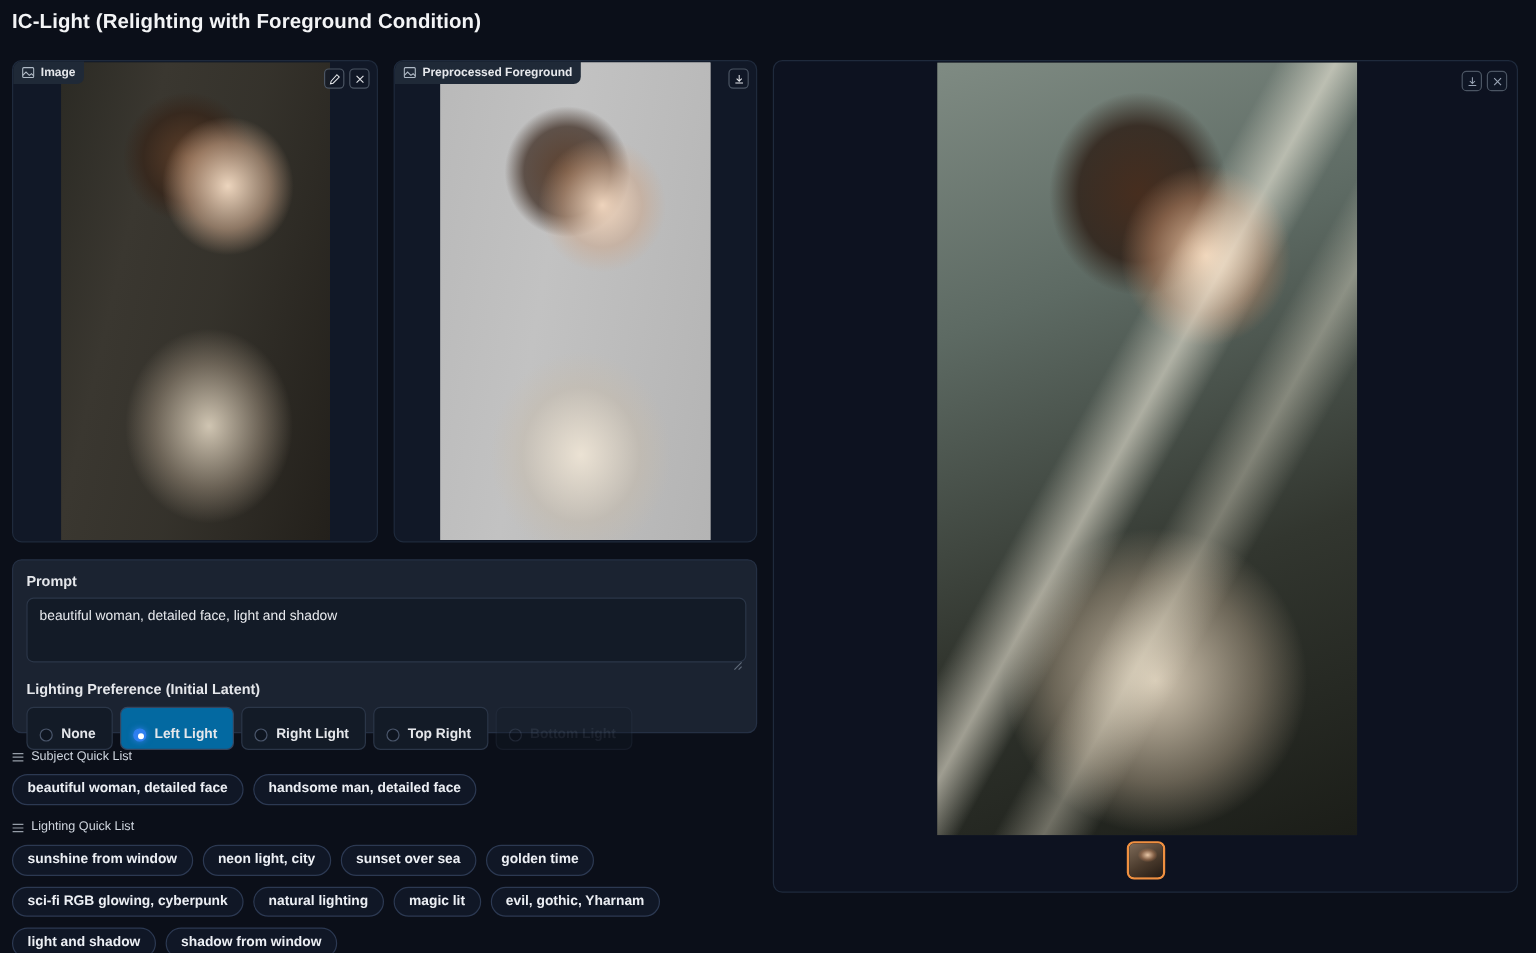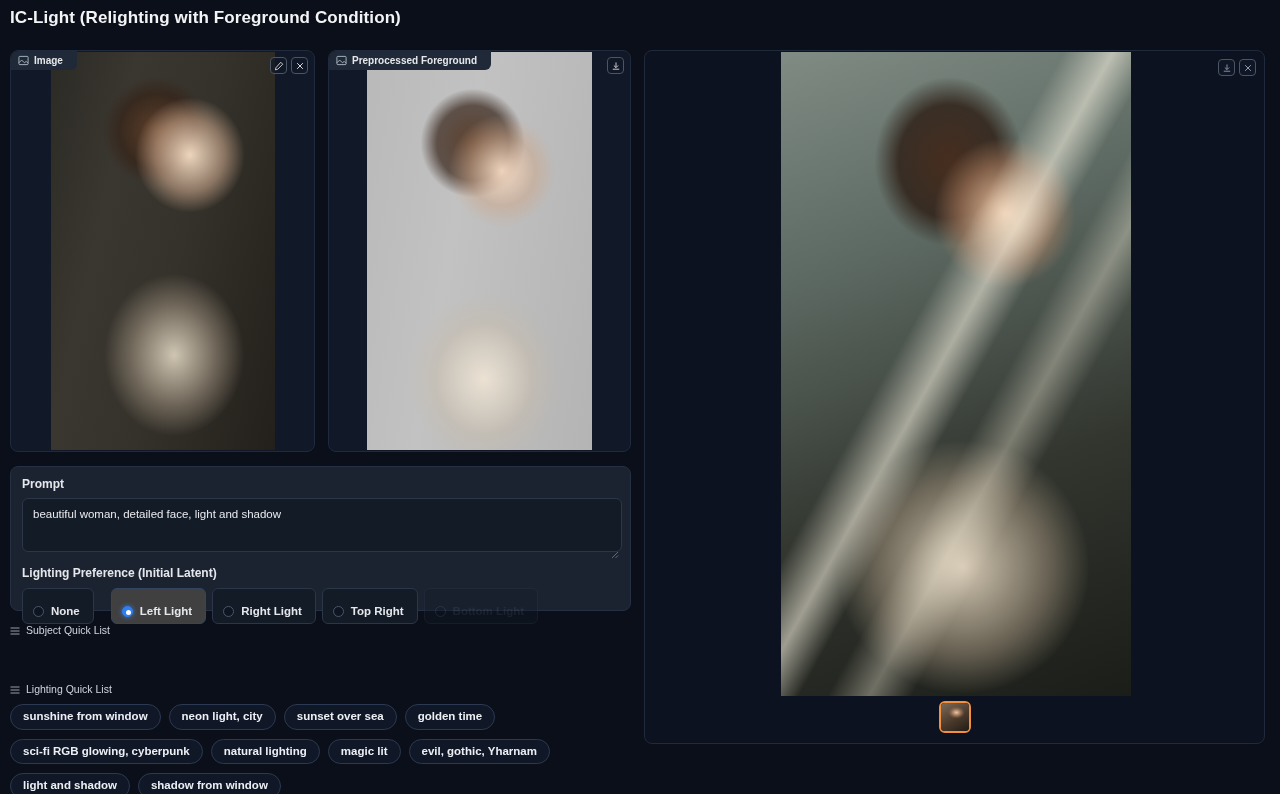--- a/index.html
+++ b/index.html
@@ -32,21 +32,21 @@
   .img-panel { overflow: hidden; }
 
   .panel-label {
     position: absolute;
     left: 0px; top: 0px;
     display: flex; gap: 5px;
     background: #1f2937;
     color: #e5e7eb;
     font-size: 10px;
     font-weight: bold;
-    padding: 4px 14px 4px 7px;
+    padding: 4px 7px 4px 7px;
     border-bottom-right-radius: 6px;
     border-top-left-radius: 7px;
     z-index: 5;
     white-space: nowrap;
   }
   .panel-label .micon { display:block; width:11px; height:11px; opacity:.85; }
 
   .panel-tools {
     position: absolute;
     top: 6px; right: 6px;
@@ -143,21 +143,21 @@
 
   .radio-row { display: flex; gap: 6px; align-items: center; }
   .radio-pill {
     display: flex; align-items: center; gap: 7px;
     background: #131b27;
     border: 1px solid #2b3648;
     border-radius: 6px;
     padding: 16px 13px 6px 10px;
     cursor: pointer;
   }
-  .radio-pill.selected { background: #404040; border-color: #35455f; margin-left: 11px; }
+  .radio-pill.selected { background: #0369a1; border-color: #35455f; }
   .radio-dot {
     width: 11px; height: 11px;
     border-radius: 50%;
     border: 1px solid #4a566b;
     background: #0e1520;
     flex: none;
     position: relative;
   }
   .radio-pill.selected .radio-dot {
     background: #2f7ff0;
@@ -306,20 +306,24 @@
 
 <div style="position:absolute; left:10px; top:624px; width:621px;">
   <div class="list-header">
     <span class="burger">
       <svg viewBox="0 0 10 10" width="10" height="10" stroke="#b9c1cc" stroke-width="1" fill="none">
         <path d="M0.5 2 H9.5 M0.5 5 H9.5 M0.5 8 H9.5"></path>
       </svg>
     </span>
     <span>Subject Quick List</span>
   </div>
+  <div class="chips" style="margin-top:9px;">
+    <div class="chip">beautiful woman, detailed face</div>
+    <div class="chip">handsome man, detailed face</div>
+  </div>
 </div>
 
 <div style="position:absolute; left:10px; top:683px; width:625px;">
   <div class="list-header">
     <span class="burger">
       <svg viewBox="0 0 10 10" width="10" height="10" stroke="#b9c1cc" stroke-width="1" fill="none">
         <path d="M0.5 2 H9.5 M0.5 5 H9.5 M0.5 8 H9.5"></path>
       </svg>
     </span>
     <span>Lighting Quick List</span>

